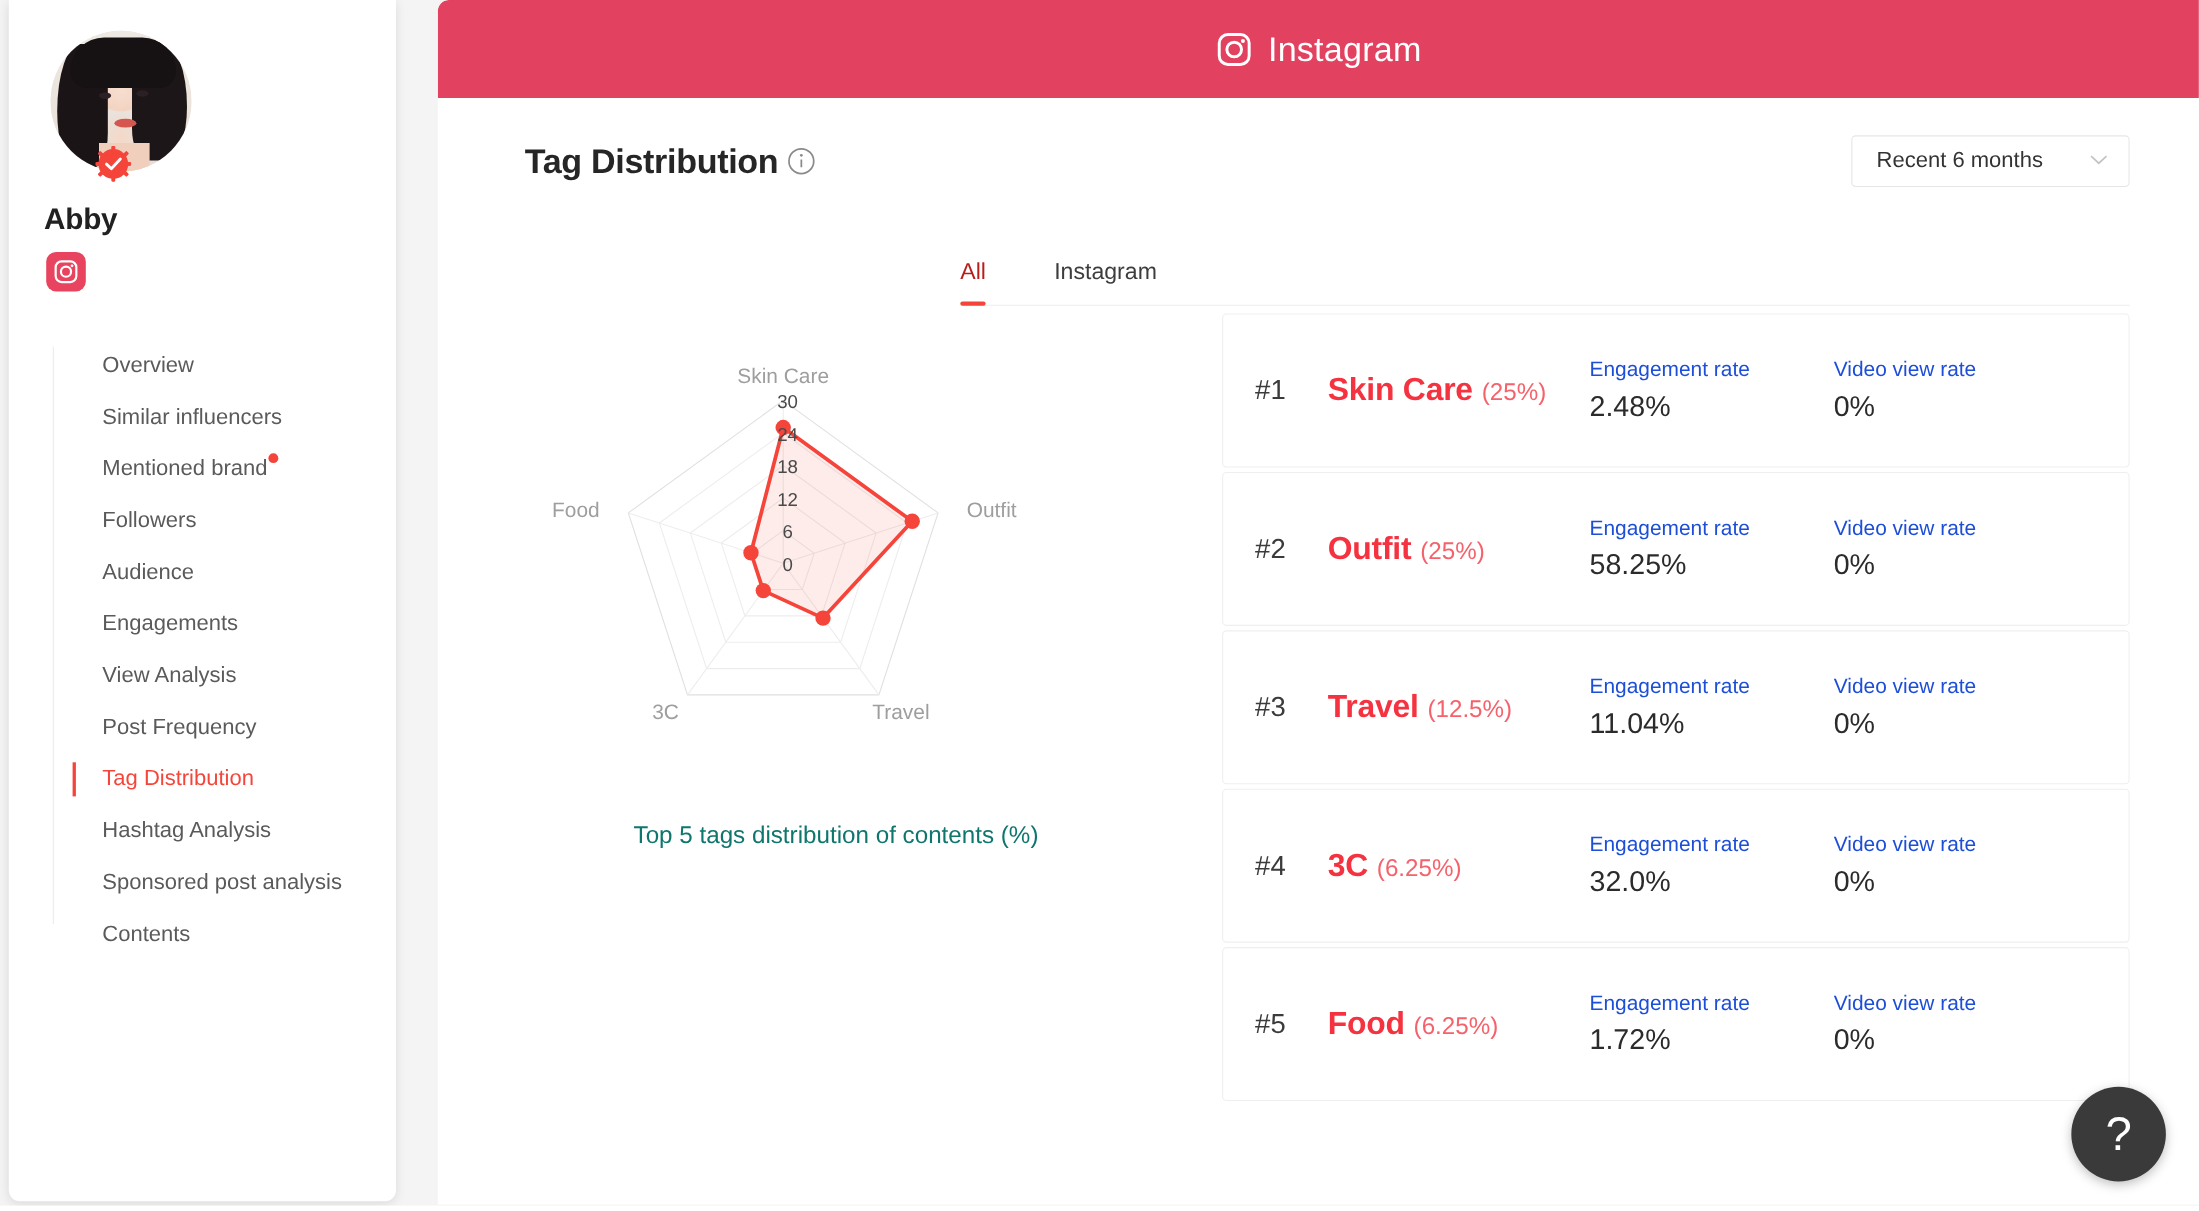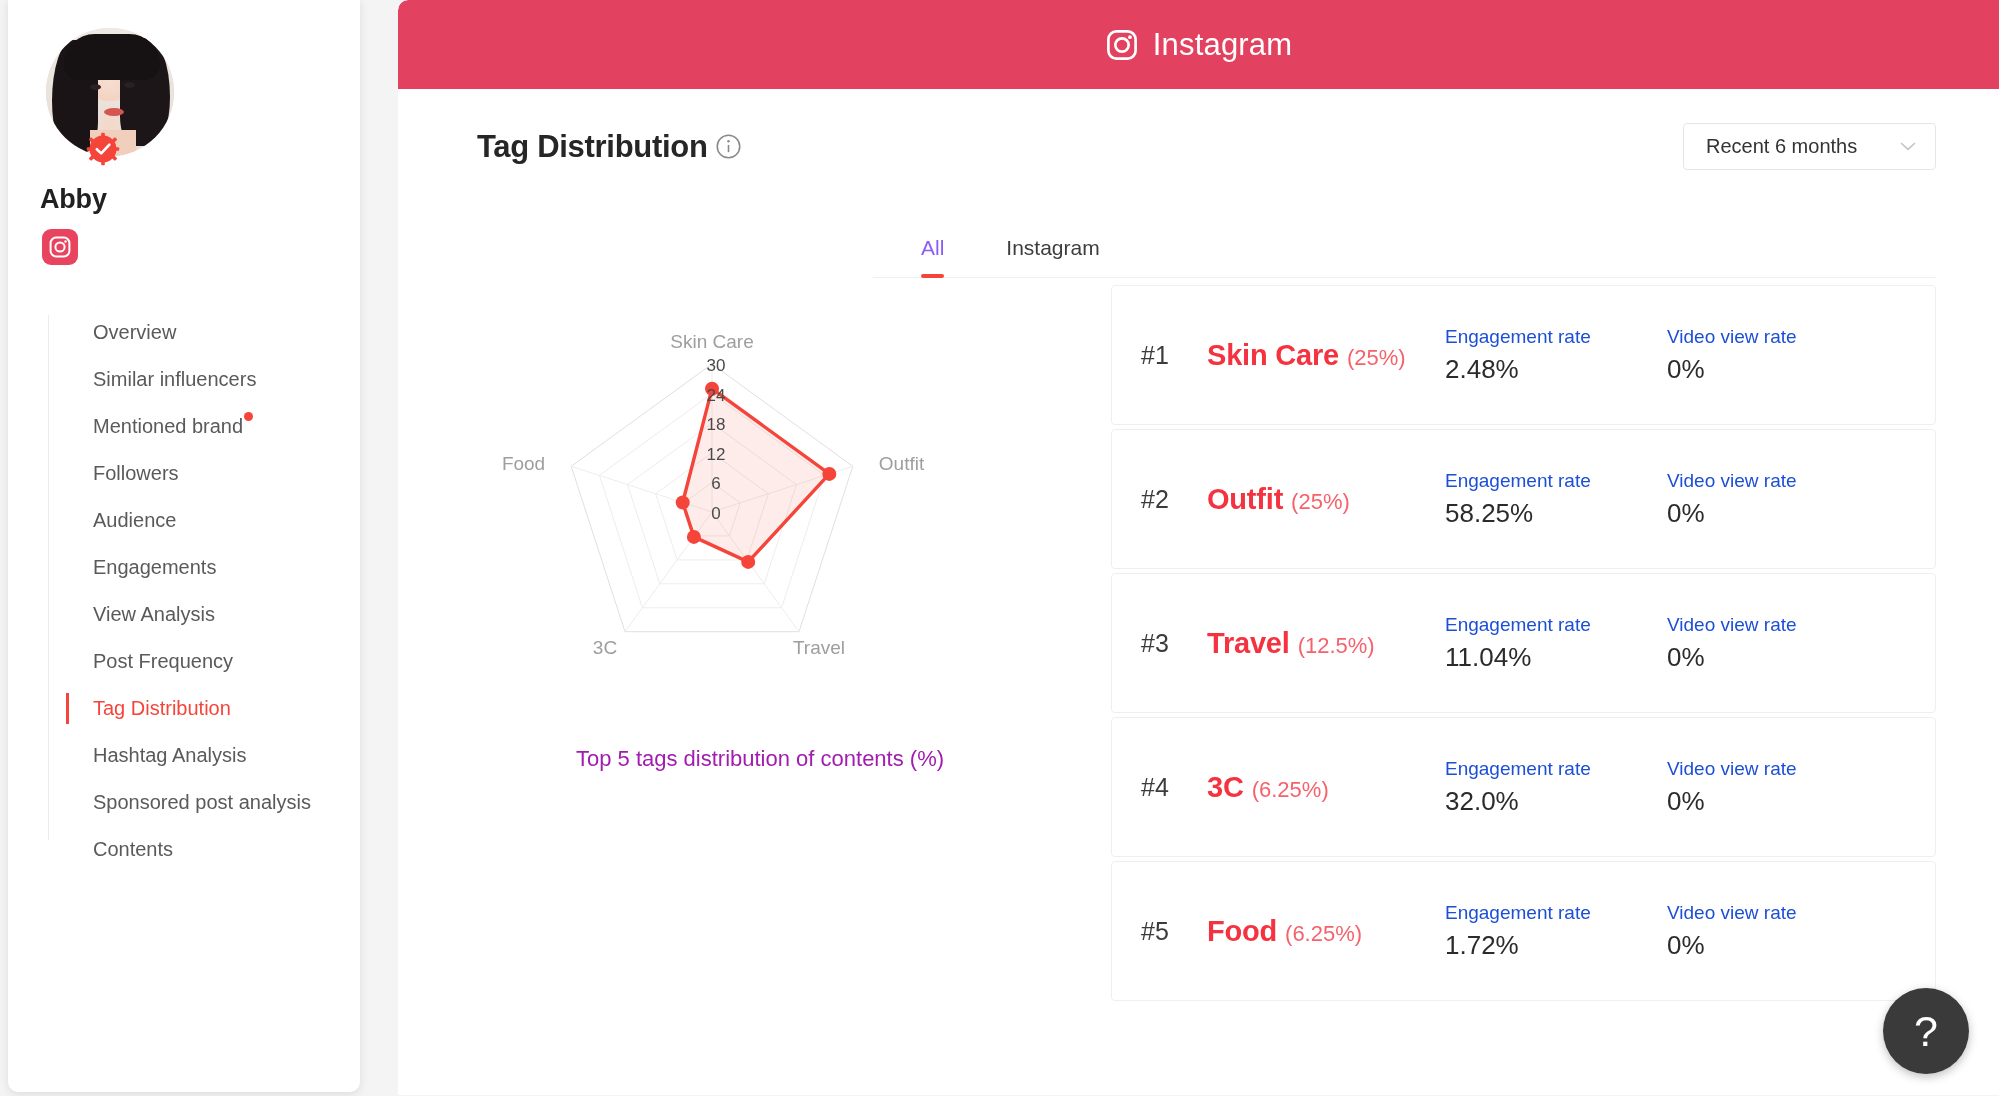--- a/index.html
+++ b/index.html
@@ -130,39 +130,39 @@
     cursor: pointer;
   }
   .select .chev { color: #bdbdbd; font-size: 16px; }
   .tabs-wrap { margin: 66px 0 0 0; padding: 0 63px 0 475px; }
   .tabs-inner { position: relative; display:flex; border-bottom: 1px solid #efefef; }
   .tab {
     font-size: 21px; color: #3d3d3d;
     padding: 0 0 17px 0; margin-right: 62px;
     cursor: pointer; position: relative;
   }
-  .tab.active { color: #8b5cf6; margin-left: 48px; }
+  .tab.active { color: #b91c1c; }
   .tab.active::after {
     content: ""; position: absolute; left: 0; bottom: -1px;
     width: 100%; height: 4px; background: #F5453A; border-radius: 2px;
   }
 
   
   .content {
     display: flex; align-items: flex-start;
     padding: 0 63px 0 0;
   }
   .chart-col {
     width: 700px; padding-top: 34px; padding-left: 24px;
     display: flex; flex-direction: column; align-items: center;
   }
   .radar-box { width: 640px; height: 400px; position: relative; }
   .chart-caption {
     margin-top: 34px;
-    font-size: 22px; color: #a21caf;
+    font-size: 22px; color: #0f766e;
   }
 
   .cards-col { flex: 1; padding-top: 7px; padding-left: 13px; }
   .tag-card {
     border: 1px solid #efefef; border-radius: 4px;
     height: 140px; margin-bottom: 4px;
     display: flex; align-items: center;
     padding-left: 29px;
     background: #fff;
   }

